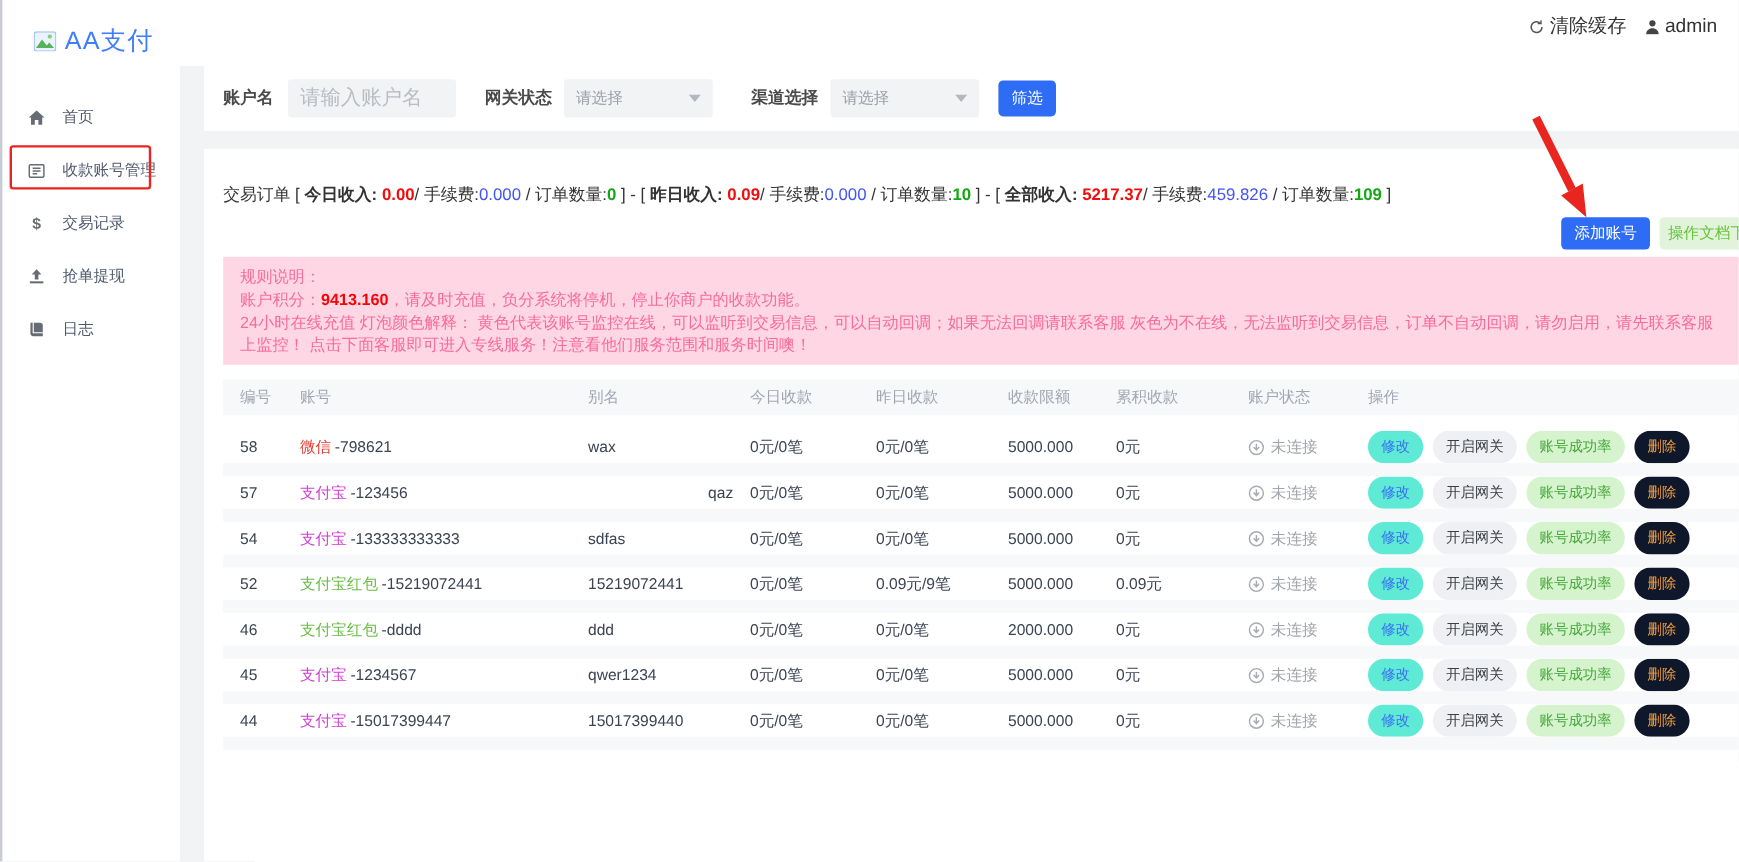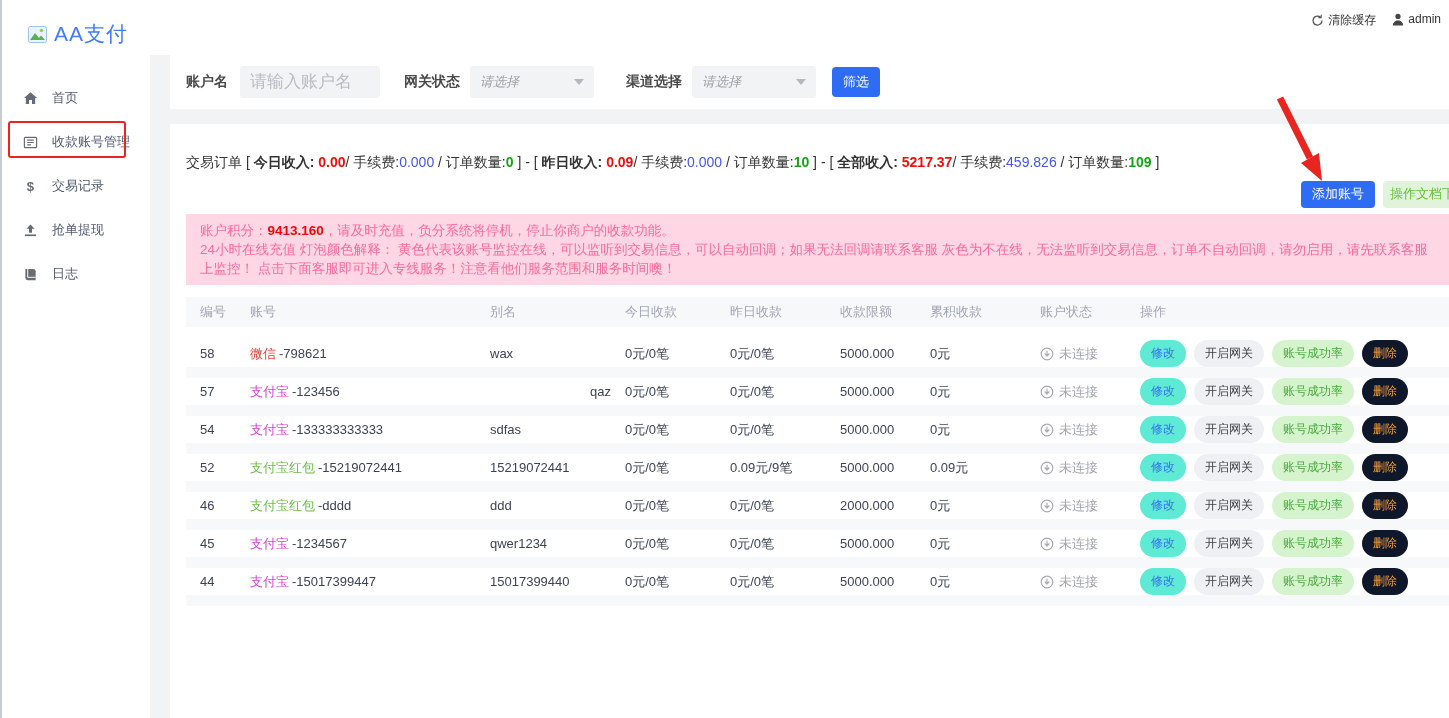--- a/index.html
+++ b/index.html
@@ -16,34 +16,34 @@
   .side-item { display:flex; align-items:center; gap:14px; height:44px; padding-left:20px;
                color:#515a6e; font-size:13px; cursor:pointer; }
   .side-item .sicon { width:16px; height:16px; display:inline-flex; align-items:center; justify-content:center; color:#676c74; }
   .annotation-rect { position:absolute; left:6px; top:121px; width:118px; height:37px;
                      border:2px solid #e8251f; border-radius:3px; pointer-events:none; z-index:6; }
 
   
   .main { position:absolute; left:150px; top:0; width:1299px; height:718px; background:#f2f3f5; }
   .header-zone { position:relative; width:100%; height:109px; }
   .topbar { position:absolute; left:0; top:0; right:0; height:55px; background:#fff; }
-  .topbar-right { position:absolute; right:8px; top:12px; display:flex; align-items:flex-start; gap:16px;
-                  font-size:12px; color:#333; }
+  .topbar-right { position:absolute; right:18px; top:12px; display:flex; align-items:center; gap:16px;
+                  font-size:16px; color:#333; }
   .tb-item { display:flex; align-items:center; gap:4px; cursor:pointer; }
 
   .filter-card { position:absolute; left:20px; top:55px; right:0; height:54px; background:#fff;
                  display:flex; align-items:center; padding-left:16px; }
   .f-label { font-size:14px; color:#4a4a4a;font-weight:bold; }
   .f-input { width:140px; height:32px; background:#f2f3f5; border:none; border-radius:3px;
              margin-left:12px; padding:0 10px; font-size:17px; color:#333;
              font-family:"Liberation Sans","DejaVu Sans",sans-serif; }
   .f-input::placeholder { color:#b8bcc4; }
   .f-select { width:124px; height:32px; background:#f2f3f5; border-radius:3px; margin-left:10px;
               display:flex; align-items:center; justify-content:space-between; padding:0 10px;
-              font-size:13px; color:#9ba0a8; cursor:pointer;font-style:italic; }
+              font-size:13px; color:#9ba0a8; cursor:pointer; }
   .caret { width:0; height:0; border-left:5px solid transparent; border-right:5px solid transparent;
            border-top:6px solid #b3b7be; }
   .ml24 { margin-left:24px; } .ml32 { margin-left:32px; }
   .btn-filter { margin-left:16px; width:48px; height:30px; background:#2e6cf6; color:#fff;
                 border:none; border-radius:4px; font-size:13px; cursor:pointer; }
 
   
   .panel { position:absolute; left:20px; top:124px; right:0; bottom:0; background:#fff;
            padding-left:16px; padding-top:28px; overflow:hidden; }
   .stats { font-size:14px; color:#333; line-height:20px; white-space:nowrap; }
@@ -185,20 +185,21 @@
 
     <section class="panel">
       <div class="stats" id="stats"><span style="color: rgb(51, 51, 51);">交易订单 [ </span><span style="color: rgb(51, 51, 51); font-weight: bold;">今日收入: </span><span style="color: rgb(242, 13, 13); font-weight: bold;">0.00</span><span style="color: rgb(51, 51, 51);">/ 手续费:</span><span style="color: rgb(67, 85, 240);">0.000</span><span style="color: rgb(51, 51, 51);"> / 订单数量:</span><span style="color: rgb(19, 168, 19); font-weight: bold;">0</span><span style="color: rgb(51, 51, 51);"> ] - [ </span><span style="color: rgb(51, 51, 51); font-weight: bold;">昨日收入: </span><span style="color: rgb(242, 13, 13); font-weight: bold;">0.09</span><span style="color: rgb(51, 51, 51);">/ 手续费:</span><span style="color: rgb(67, 85, 240);">0.000</span><span style="color: rgb(51, 51, 51);"> / 订单数量:</span><span style="color: rgb(19, 168, 19); font-weight: bold;">10</span><span style="color: rgb(51, 51, 51);"> ] - [ </span><span style="color: rgb(51, 51, 51); font-weight: bold;">全部收入: </span><span style="color: rgb(242, 13, 13); font-weight: bold;">5217.37</span><span style="color: rgb(51, 51, 51);">/ 手续费:</span><span style="color: rgb(67, 85, 240);">459.826</span><span style="color: rgb(51, 51, 51);"> / 订单数量:</span><span style="color: rgb(19, 168, 19); font-weight: bold;">109</span><span style="color: rgb(51, 51, 51);"> ]</span></div>
 
       <div class="panel-actions">
         <button class="btn-add">添加账号</button>
         <button class="btn-doc">操作文档下载</button>
       </div>
 
       <div class="notice">
+        <div>规则说明：</div>
         <div><span>账户积分：</span><span class="strong">9413.160</span><span>，请及时充值，负分系统将停机，停止你商户的收款功能。</span></div>
         <div>24小时在线充值 灯泡颜色解释： 黄色代表该账号监控在线，可以监听到交易信息，可以自动回调；如果无法回调请联系客服 灰色为不在线，无法监听到交易信息，订单不自动回调，请勿启用，请先联系客服上监控！ 点击下面客服即可进入专线服务！注意看他们服务范围和服务时间噢！</div>
       </div>
 
       <div class="table">
         <div class="thead" id="thead">
             <div class="th" style="width: 50px;">编号</div>
             <div class="th" style="width: 240px;">账号</div>
             <div class="th" style="width: 135px;">别名</div>
             <div class="th" style="width: 105px;">今日收款</div>

